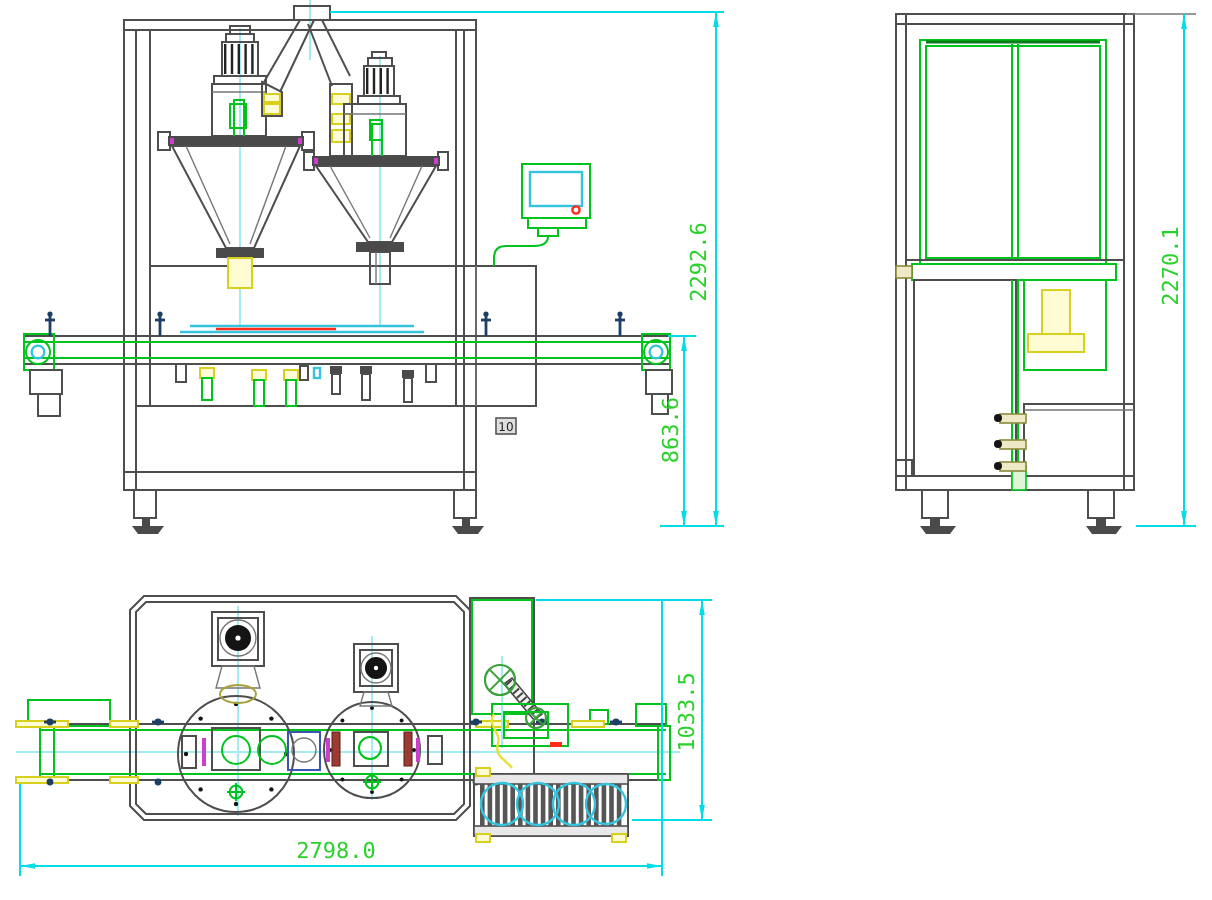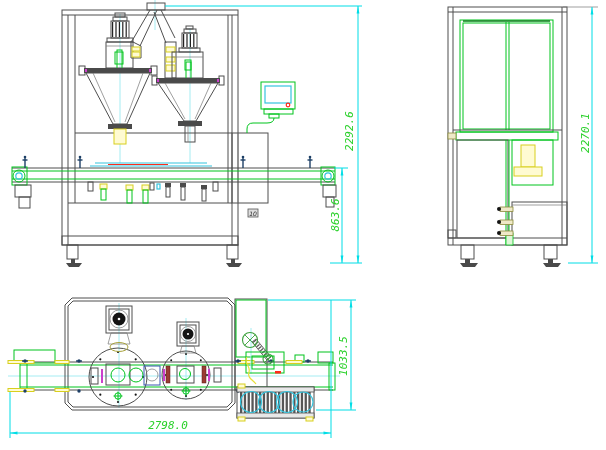--- a/index.html
+++ b/index.html
@@ -1,17 +1,17 @@
 <!DOCTYPE html>
 <html><head>
 <meta charset="utf-8">
 <style>
   html,body{margin:0;padding:0;background:#ffffff;}
   #stage{position:relative;width:606px;height:448px;background:#ffffff;overflow:hidden;
-         font-family:"DejaVu Sans Mono", monospace;font-style:italic;}
+         font-family:"DejaVu Sans Mono", monospace;}
   svg{display:block}
   .ol  {fill:none;stroke:#4e4e4e;stroke-width:1}
   .olt {fill:none;stroke:#767676;stroke-width:.7}
   .dkf {fill:#4a4a4a;stroke:none}
   .blk {fill:#141414;stroke:none}
   .gn  {fill:none;stroke:#00c41d;stroke-width:1}
   .dgn {fill:none;stroke:#0a7d1a;stroke-width:1.6}
   .cy  {fill:none;stroke:#00dde6;stroke-width:1}
   .cyf {fill:#00dde6;stroke:none}
   .lcy {fill:none;stroke:#a5ecf2;stroke-width:1}

